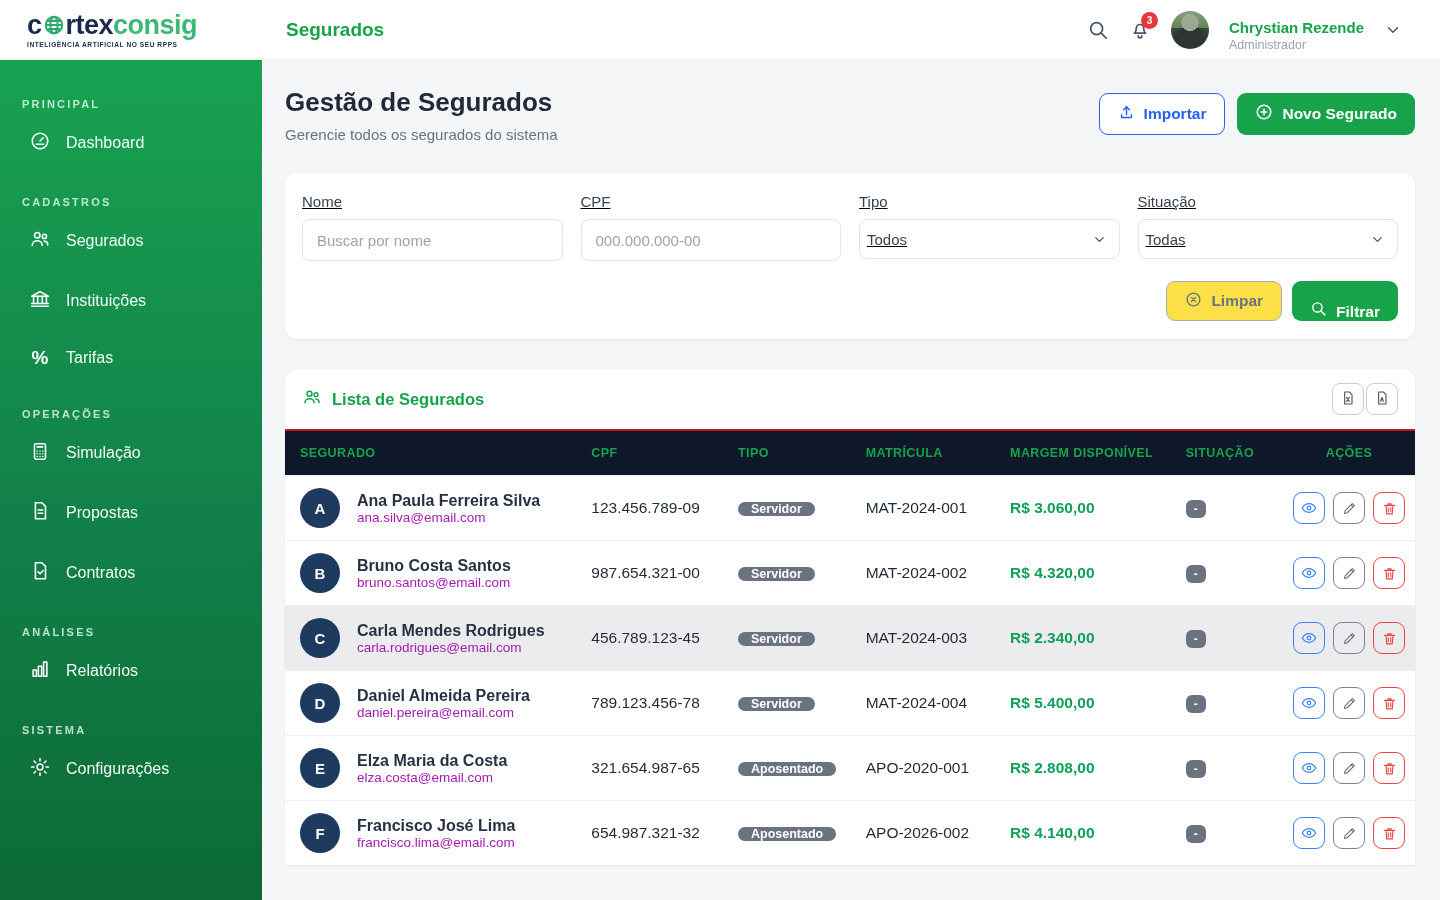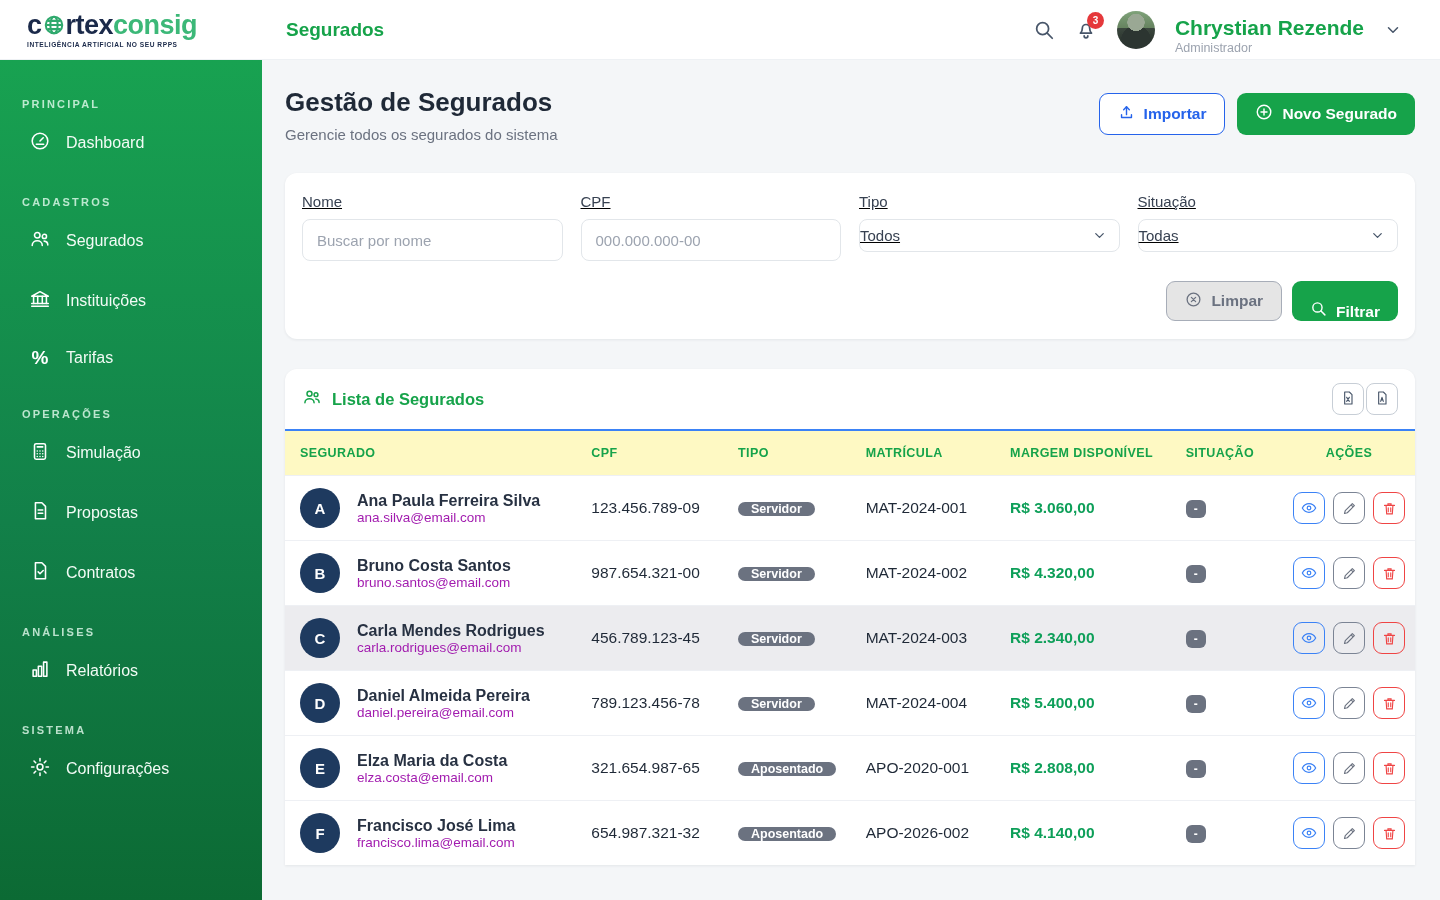--- a/index.html
+++ b/index.html
@@ -17,21 +17,21 @@
   .topbar-right { margin-left:auto; display:flex; align-items:center; gap:20px; padding-right:38px; }
   .icon-plain { display:inline-flex; cursor:pointer; }
   .bell-wrap { position:relative; }
   .bell-badge { position:absolute; top:-7px; right:-7px; min-width:17px; height:17px; border-radius:50%; background:#e5383b; color:#fff; font-size:10px; font-weight:700; display:flex; align-items:center; justify-content:center; }
   .avatar-photo { width:38px; height:38px; border-radius:50%; background:
       radial-gradient(circle at 50% 30%, #9aa894 0 26%, transparent 27%),
       radial-gradient(circle at 50% 78%, #2c3531 0 42%, transparent 43%),
       linear-gradient(180deg,#7fa37a 0%, #66825f 45%, #3a463d 46%, #232b26 100%);
       flex-shrink:0; }
   .user-block { display:flex; flex-direction:column; line-height:1.25; }
-  .user-name { font-size:21px; font-weight:700; color:#16a34a;margin-top:13px; }
+  .user-name { font-size:15px; font-weight:700; color:#16a34a;margin-top:13px; }
   .user-role { font-size:12.5px; color:#9ca3af; }
 
   
   .app-body { display:flex; height:840px; }
   .sidebar { width:262px; flex-shrink:0; background:linear-gradient(180deg,#18a251 0%, #128049 55%, #0c6a34 100%); padding-top:12px; }
   .side-section-label { margin:26px 0 2px 22px; font-size:11px; font-weight:700; letter-spacing:2.2px; color:rgba(234,255,243,0.78); }
   .side-item { display:flex; align-items:center; gap:15px; padding:14px 0 14px 29px; margin-top:6px; cursor:pointer; color:#f2fbf5; }
   .side-item .lbl { font-size:16px; font-weight:500; }
   .side-item svg, .side-item .pct { width:22px; flex-shrink:0; }
   .pct { font-size:19px; font-weight:700; color:#fff; text-align:center; line-height:20px; }
@@ -47,35 +47,35 @@
   .btn-outline-blue { border:1.5px solid #2563eb; color:#2563eb; background:#fff; }
   .btn-green { background:#16a34a; color:#fff; }
 
   
   .card { background:#fff; border-radius:12px; box-shadow:0 1px 3px rgba(16,24,40,0.07); }
   .filter-card { margin-top:30px; padding:20px 17px 18px; }
   .filter-grid { display:grid; grid-template-columns:repeat(4,1fr); gap:18px;text-decoration:underline; }
   .f-label { font-size:15px; color:#374151; margin-bottom:9px; display:block; }
   .f-input { width:100%; height:42px; border:1px solid #e2e6ea; border-radius:8px; padding:0 14px; font-size:15px; color:#374151; font-family:inherit; outline:none; }
   .f-input::placeholder { color:#9ca3af; }
-  .f-select { position:relative; width:100%; height:33px; border:1px solid #e2e6ea; border-radius:8px; padding:0 0; display:flex; align-items:center; font-size:15px; color:#374151; cursor:pointer; }
+  .f-select { position:relative; width:100%; height:40px; border:1px solid #e2e6ea; border-radius:8px; padding:0 7px; display:flex; align-items:center; font-size:15px; color:#374151; cursor:pointer; }
   .f-select svg { position:absolute; right:12px; }
   .filter-btns { display:flex; justify-content:flex-end; gap:10px; margin-top:20px; }
-  .btn-clear { height:40px; border:1px solid #a7adb8; color:#6b7280; background:#e5e5e5; border-radius:9px; font-weight:600; }
+  .btn-clear { height:40px; border:1px solid #a7adb8; color:#6b7280; background:#fde047; border-radius:9px; font-weight:600; }
   .btn-filter { height:40px; border-radius:9px;align-items:flex-end; }
 
   
   .list-card { margin-top:30px; border-radius:12px 12px 0 0; overflow:hidden; }
   .list-head { padding:14px 17px; display:flex; justify-content:space-between; align-items:center; }
   .list-title { display:flex; align-items:center; gap:10px; font-size:16.5px; font-weight:700; color:#16a34a; }
   .export-group { display:flex; gap:2px; }
   .export-btn { width:32px; height:32px; border:1px solid #c7ced6; border-radius:8px; background:#fff; display:flex; align-items:center; justify-content:center; cursor:pointer; }
 
   table { width:100%; border-collapse:collapse; }
-  thead tr { border-top:2px solid #3b82f6; background:#fef9c3; }
+  thead tr { border-top:2px solid #b91c1c; background:#0f172a; }
   th { padding:15px 10px; font-size:12.5px; color:#16a34a; font-weight:700; letter-spacing:0.4px; text-align:left; white-space:nowrap; }
   th:first-child { padding-left:15px; width:298px; }
   th:nth-child(2){ width:148px; } th:nth-child(3){ width:128px; } th:nth-child(4){ width:146px; }
   th:nth-child(5){ width:176px; } th:nth-child(6){ width:108px; } th:nth-child(7){ text-align:center; }
   td { padding:12px 10px; border-top:1px solid #eef0f4; vertical-align:middle; }
   td:first-child { padding-left:15px; }
   .row-active { background:#ececef; }
 
   .seg-cell { display:flex; align-items:center; gap:17px; }
   .seg-avatar { width:40px; height:40px; border-radius:50%; background:#1e3a5f; color:#fff; font-size:15px; font-weight:700; display:flex; align-items:center; justify-content:center; flex-shrink:0; }

